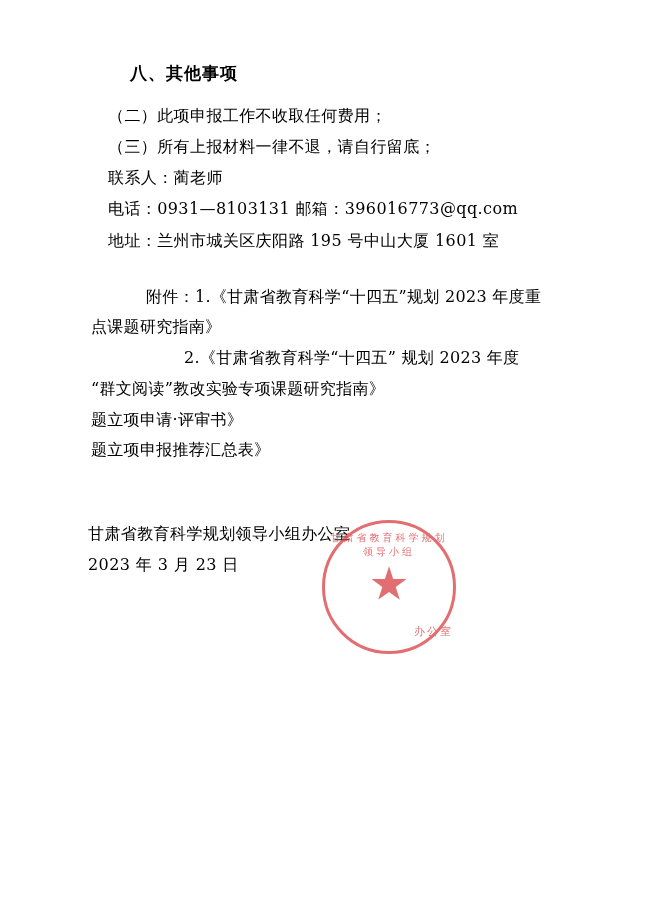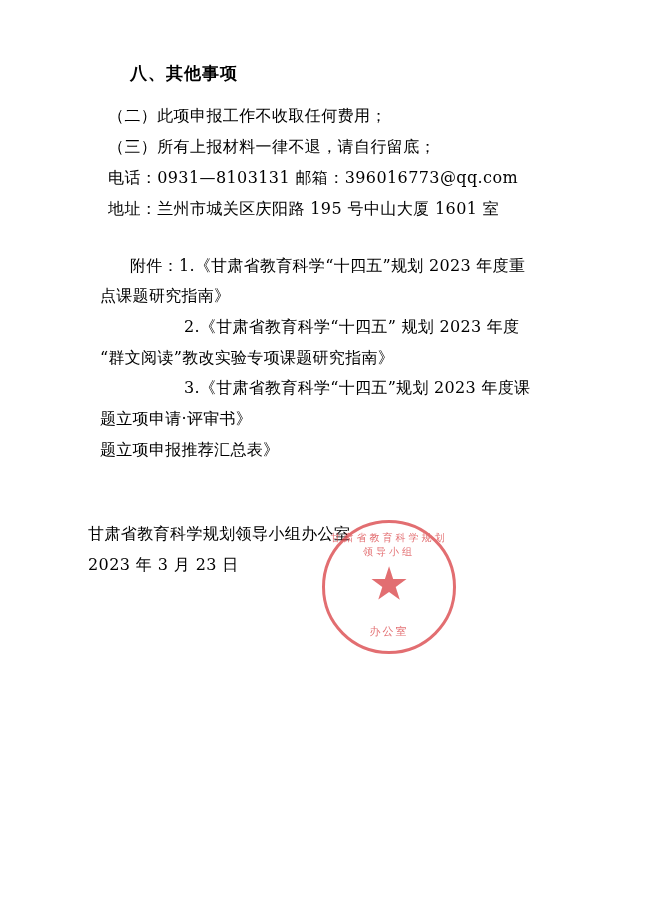--- a/index.html
+++ b/index.html
@@ -52,25 +52,25 @@
     font-size: 16px;
     line-height: 1.92;
     letter-spacing: 0.3px;
   }
 
   .attach-para {
     margin: 0;
     text-indent: 0;
   }
 
-  .attach-first-line-1 { margin-left: 42px; }
+  .attach-first-line-1 { margin-left: 58px; }
   .attach-first-line-2 { margin-left: 96px; }
 
   .attach-cont {
-    margin-left: 12px;
+    margin-left: 3px;
   }
 
   .signature-block {
     margin-top: 52px;
     font-size: 16px;
     line-height: 1.95;
     letter-spacing: 0.4px;
     text-align: left;
     padding-right: 12px;
   }
@@ -114,52 +114,52 @@
     font-size: 10px;
     color: #d8373b;
     letter-spacing: 3px;
     font-family: "DejaVu Serif", "Liberation Serif", serif;
   }
   .seal-text-bottom {
     position: absolute;
     left: 0;
     bottom: 12px;
     width: 100%;
-    text-align: center;
+    text-align: right;
     font-size: 11px;
     color: #d8373b;
     letter-spacing: 2px;
   }
 </style>
 </head>
 <body>
 
 <div class="page">
 
   <div class="content">
 
     <div class="section-heading">八、其他事项</div>
 
     <div class="line">（二）此项申报工作不收取任何费用；</div>
     <div class="line">（三）所有上报材料一律不退，请自行留底；</div>
 
+    <div class="line">联系人：蔺老师</div>
     <div class="line">电话：0931—8103131    邮箱：396016773@qq.com</div>
     <div class="line">地址：兰州市城关区庆阳路 195 号中山大厦 1601 室</div>
 
     <div class="gap-block"></div>
 
     <div class="attach-block">
 
       <div class="attach-para attach-first-line-1">附件：1.《甘肃省教育科学“十四五”规划 2023 年度重</div>
       <div class="attach-para attach-cont">点课题研究指南》</div>
 
       <div class="attach-para attach-first-line-2">2.《甘肃省教育科学“十四五” 规划 2023 年度</div>
       <div class="attach-para attach-cont">“群文阅读”教改实验专项课题研究指南》</div>
 
-      <div class="attach-para attach-first-line-2">3.《甘肃省教育科学“十四五”规划 2023 年度课</div>
       <div class="attach-para attach-cont">题立项申请·评审书》</div>
 
       <div class="attach-para attach-cont">题立项申报推荐汇总表》</div>
     </div>
 
     <div class="signature-block">
       <div>甘肃省教育科学规划领导小组办公室</div>
       <div class="signature-date">2023 年 3 月 23 日</div>
     </div>
 

